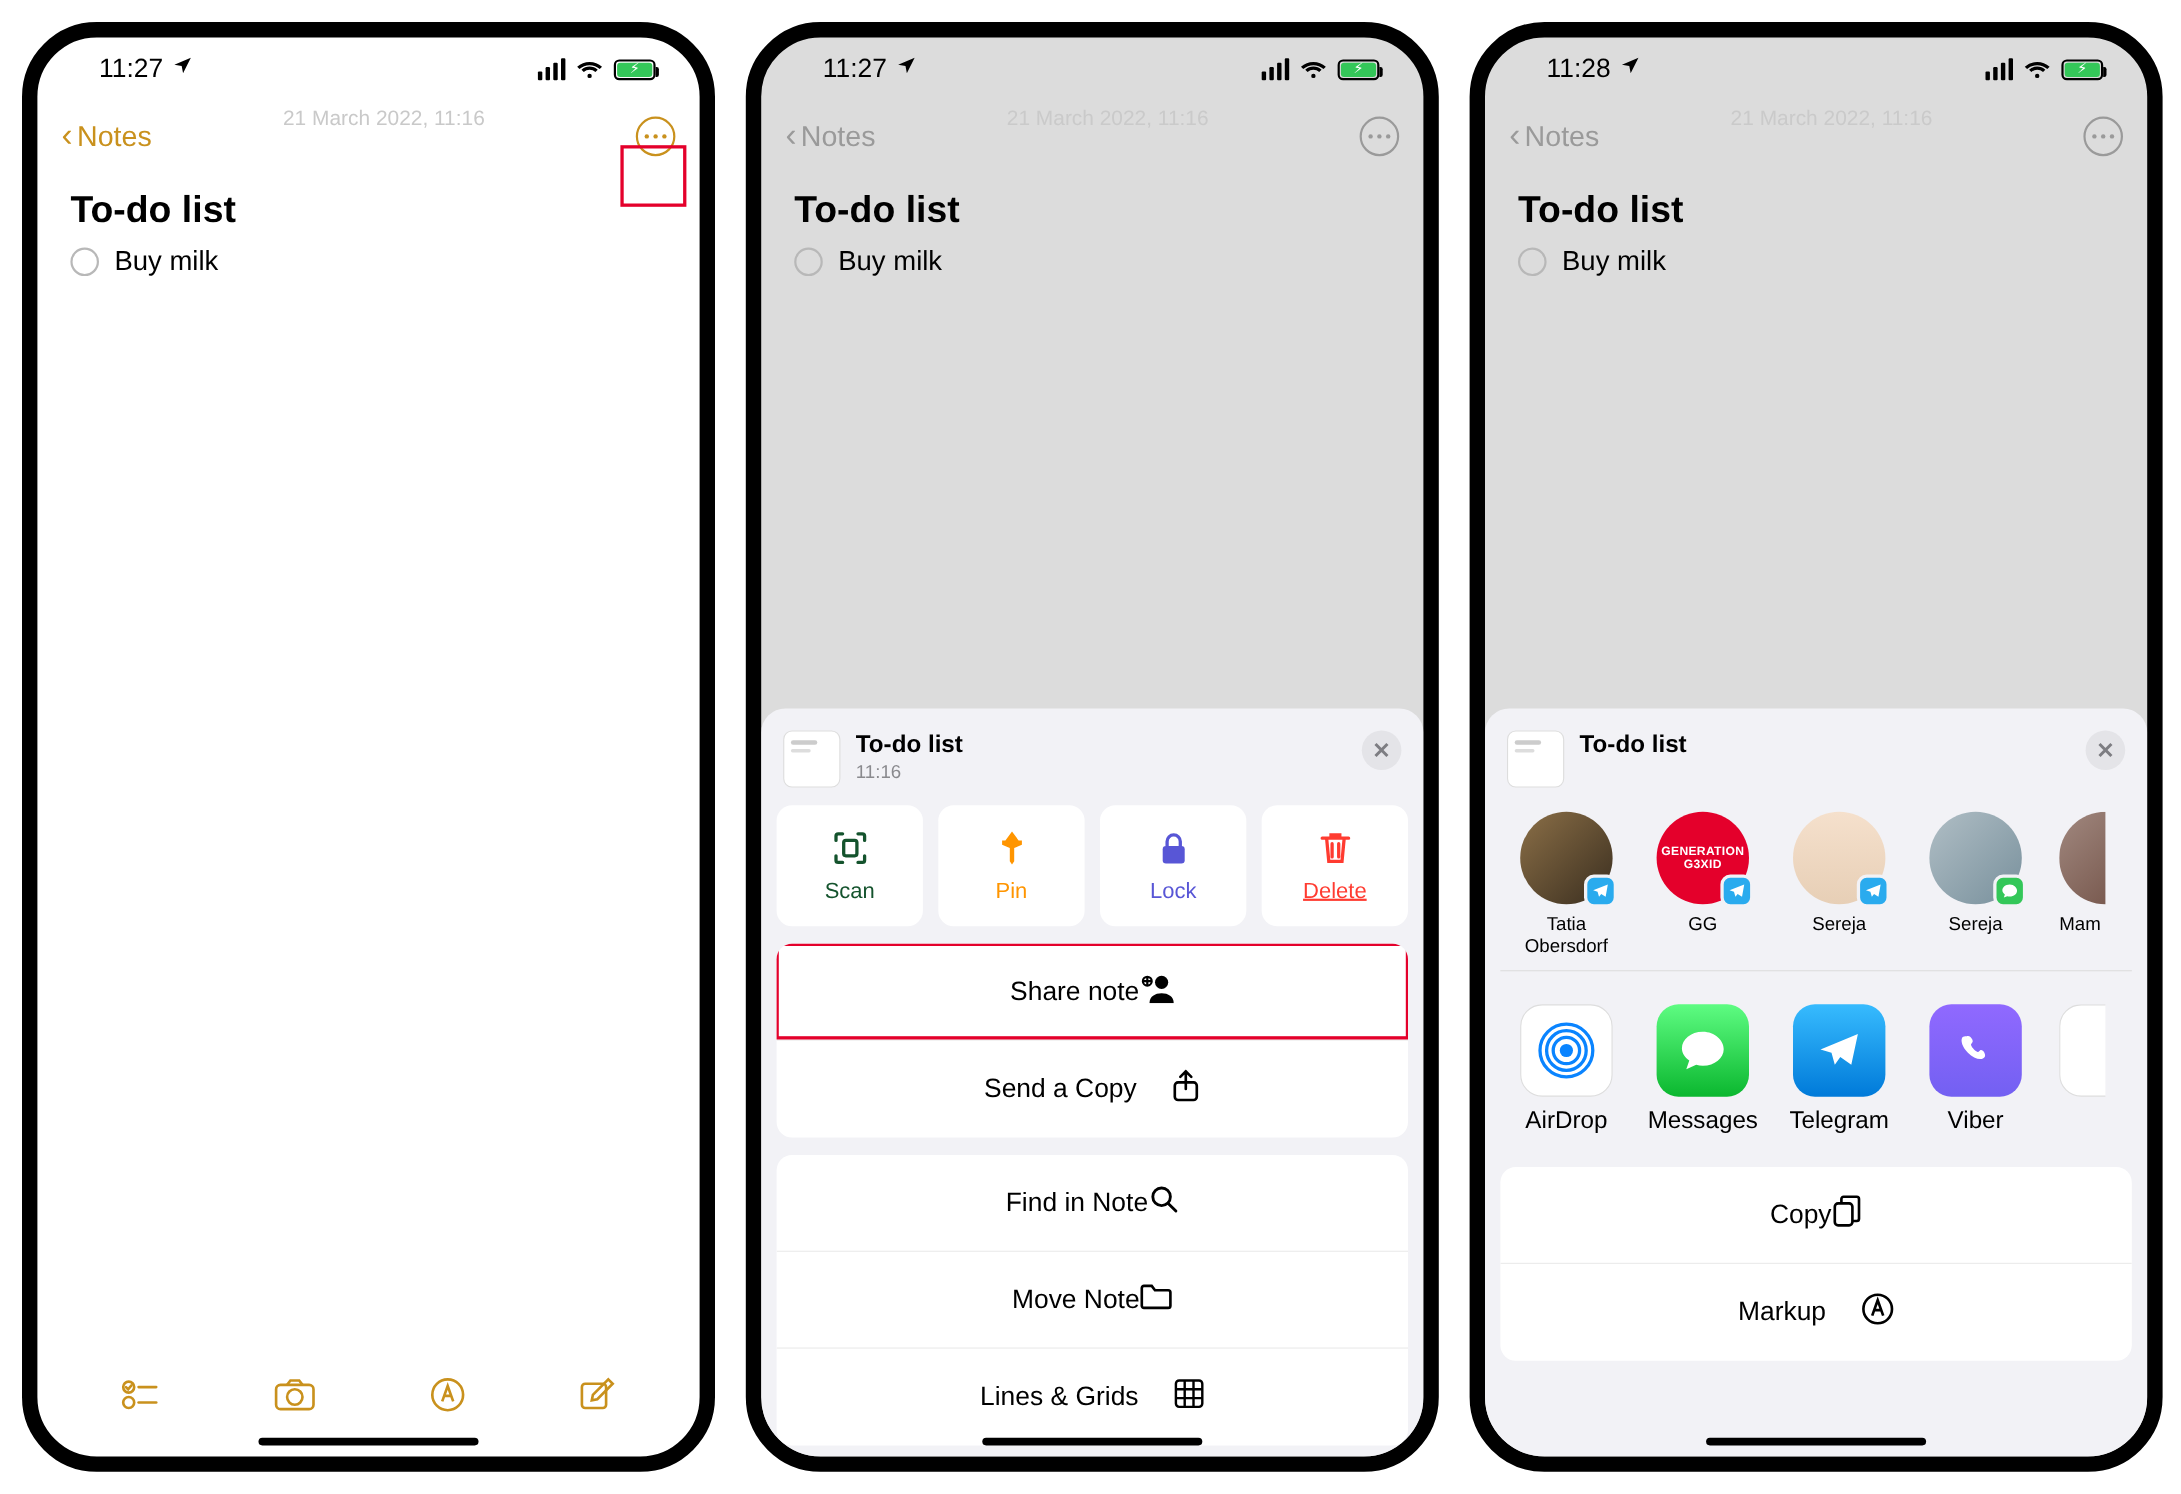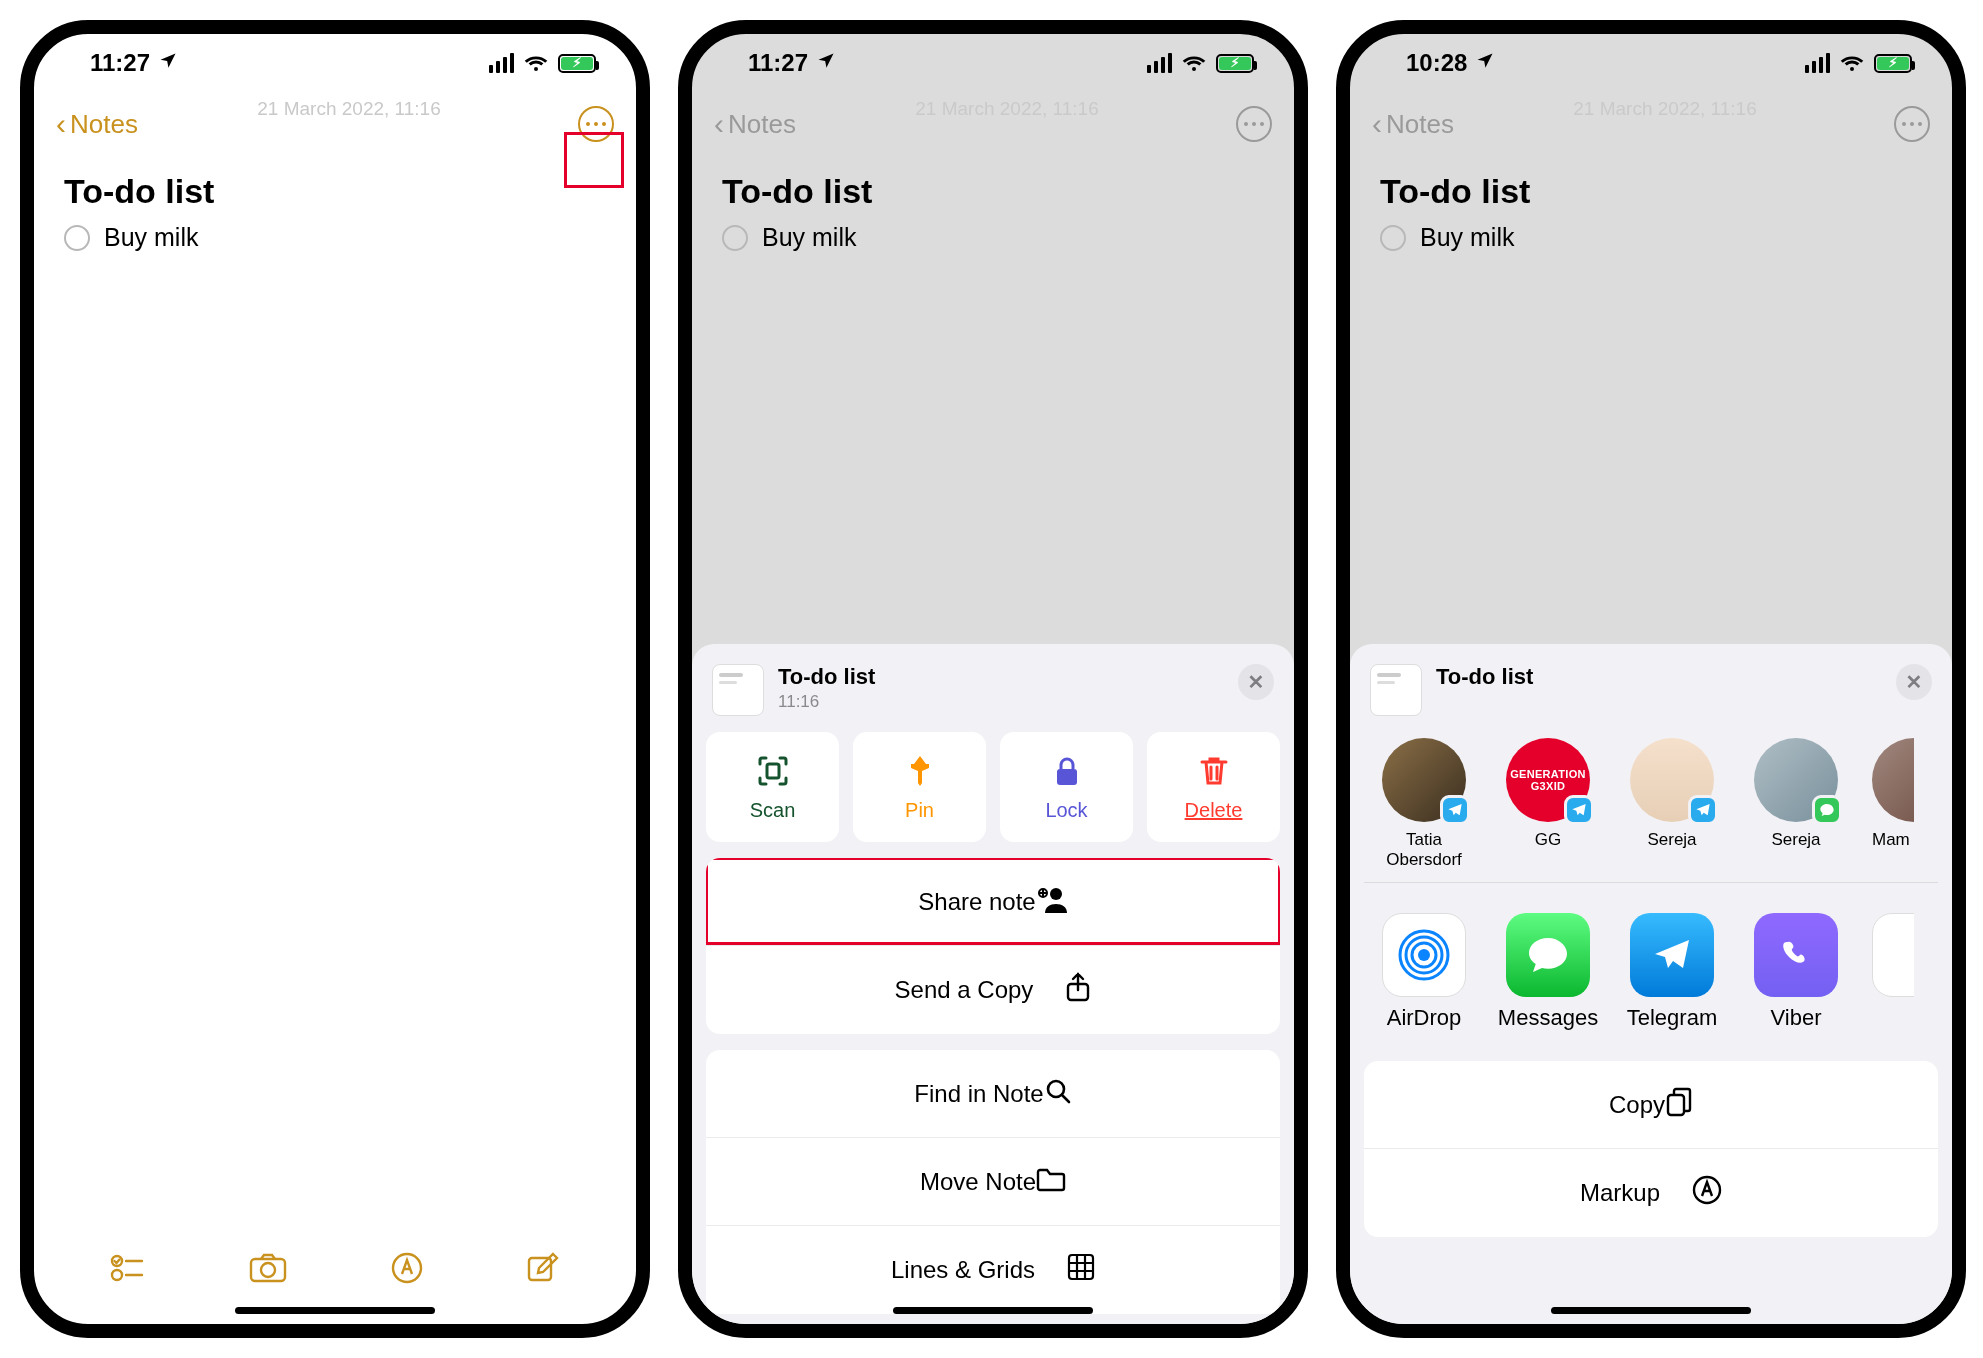--- a/index.html
+++ b/index.html
@@ -27,21 +27,21 @@
   .screen { position: absolute; inset: 0; display: flex; flex-direction: column; }
 
   
   .status-bar {
     height: 58px;
     display: flex;
     align-items: center;
     justify-content: space-between;
     padding: 0 40px 0 56px;
     font-size: 24px;
-    font-weight: 700;
+    font-weight: 400;
     text-align: center;
   }
   .sb-left { display:flex; align-items:center; gap:8px; }
   .sb-right { display:flex; align-items:center; gap:10px; }
   .signal-bars { display:flex; align-items:flex-end; gap:3px; }
   .signal-bars span { width:4px; background:#000; border-radius:1px; }
   .signal-bars span:nth-child(1){height:8px}
   .signal-bars span:nth-child(2){height:12px}
   .signal-bars span:nth-child(3){height:16px}
   .signal-bars span:nth-child(4){height:20px}
@@ -406,21 +406,21 @@
     </div>
   </div>
   <div class="home-ind"></div>
  </div>
 </div>
 
 <div class="phone dim">
  <div class="screen">
   <div class="status-bar">
     <div class="sb-left">
-      <span>10:28</span>
+      <span>11:28</span>
       <span><svg width="20" height="20" viewBox="0 0 24 24">
               <path fill="#000" d="M21 3 3 10.5l8 1.5 1.5 8z"></path>
             </svg></span>
     </div>
     <div class="sb-right">
       <div class="signal-bars">
             <span></span>
             <span></span>
             <span></span>
             <span></span>

